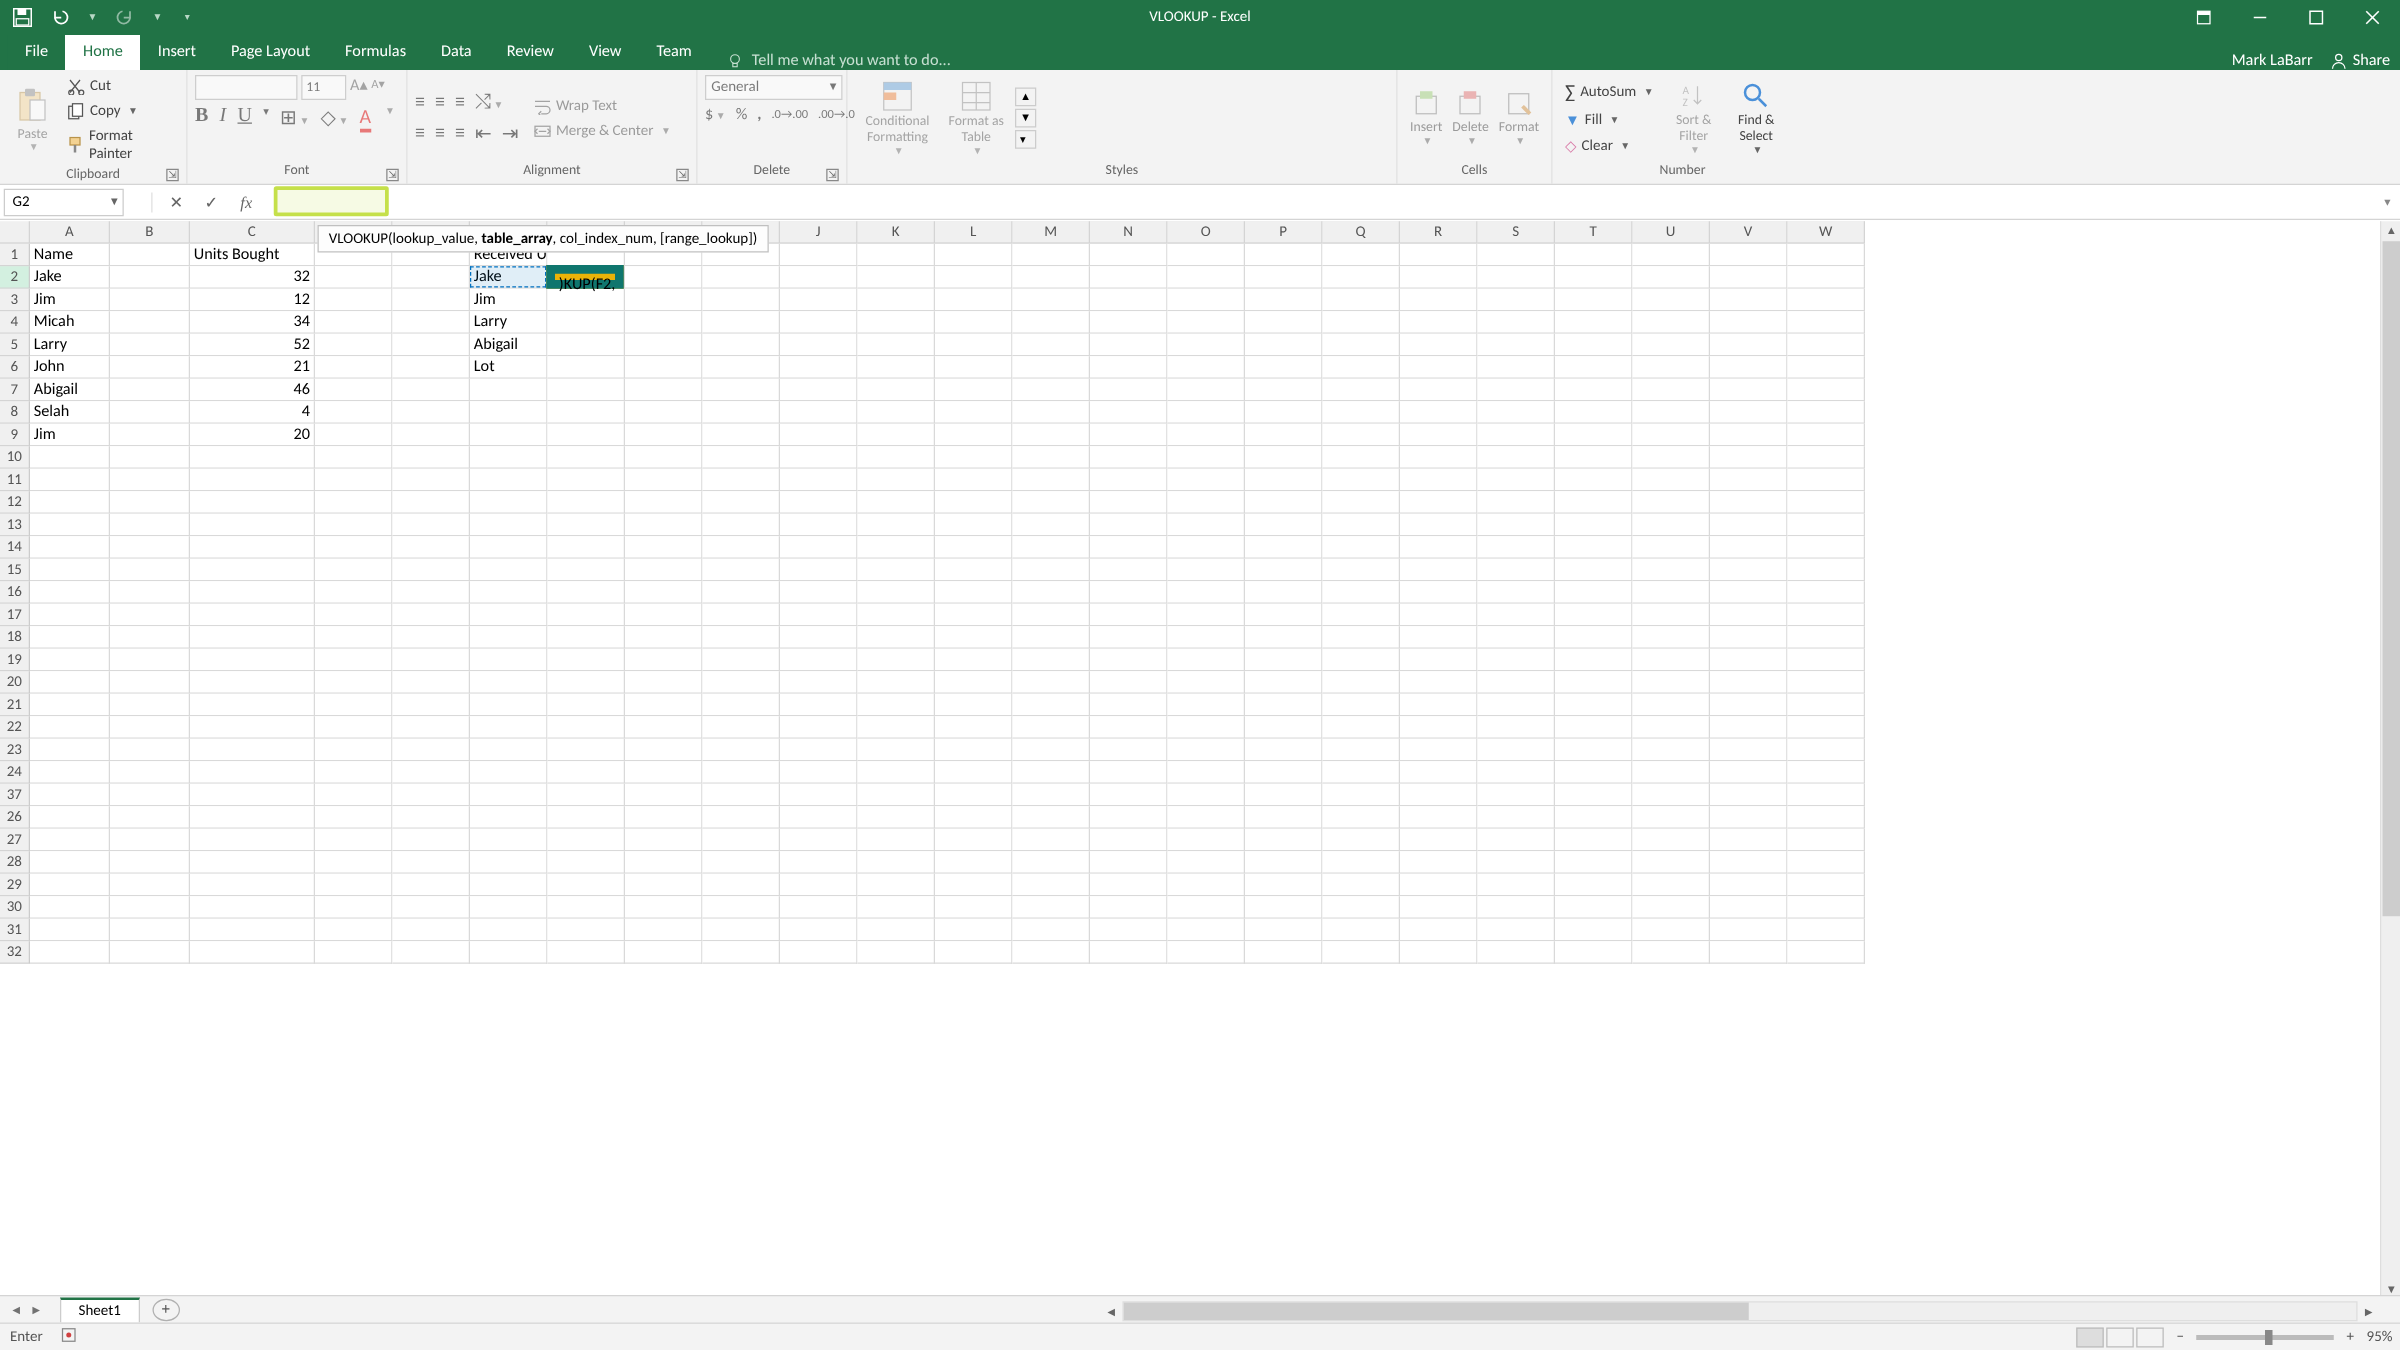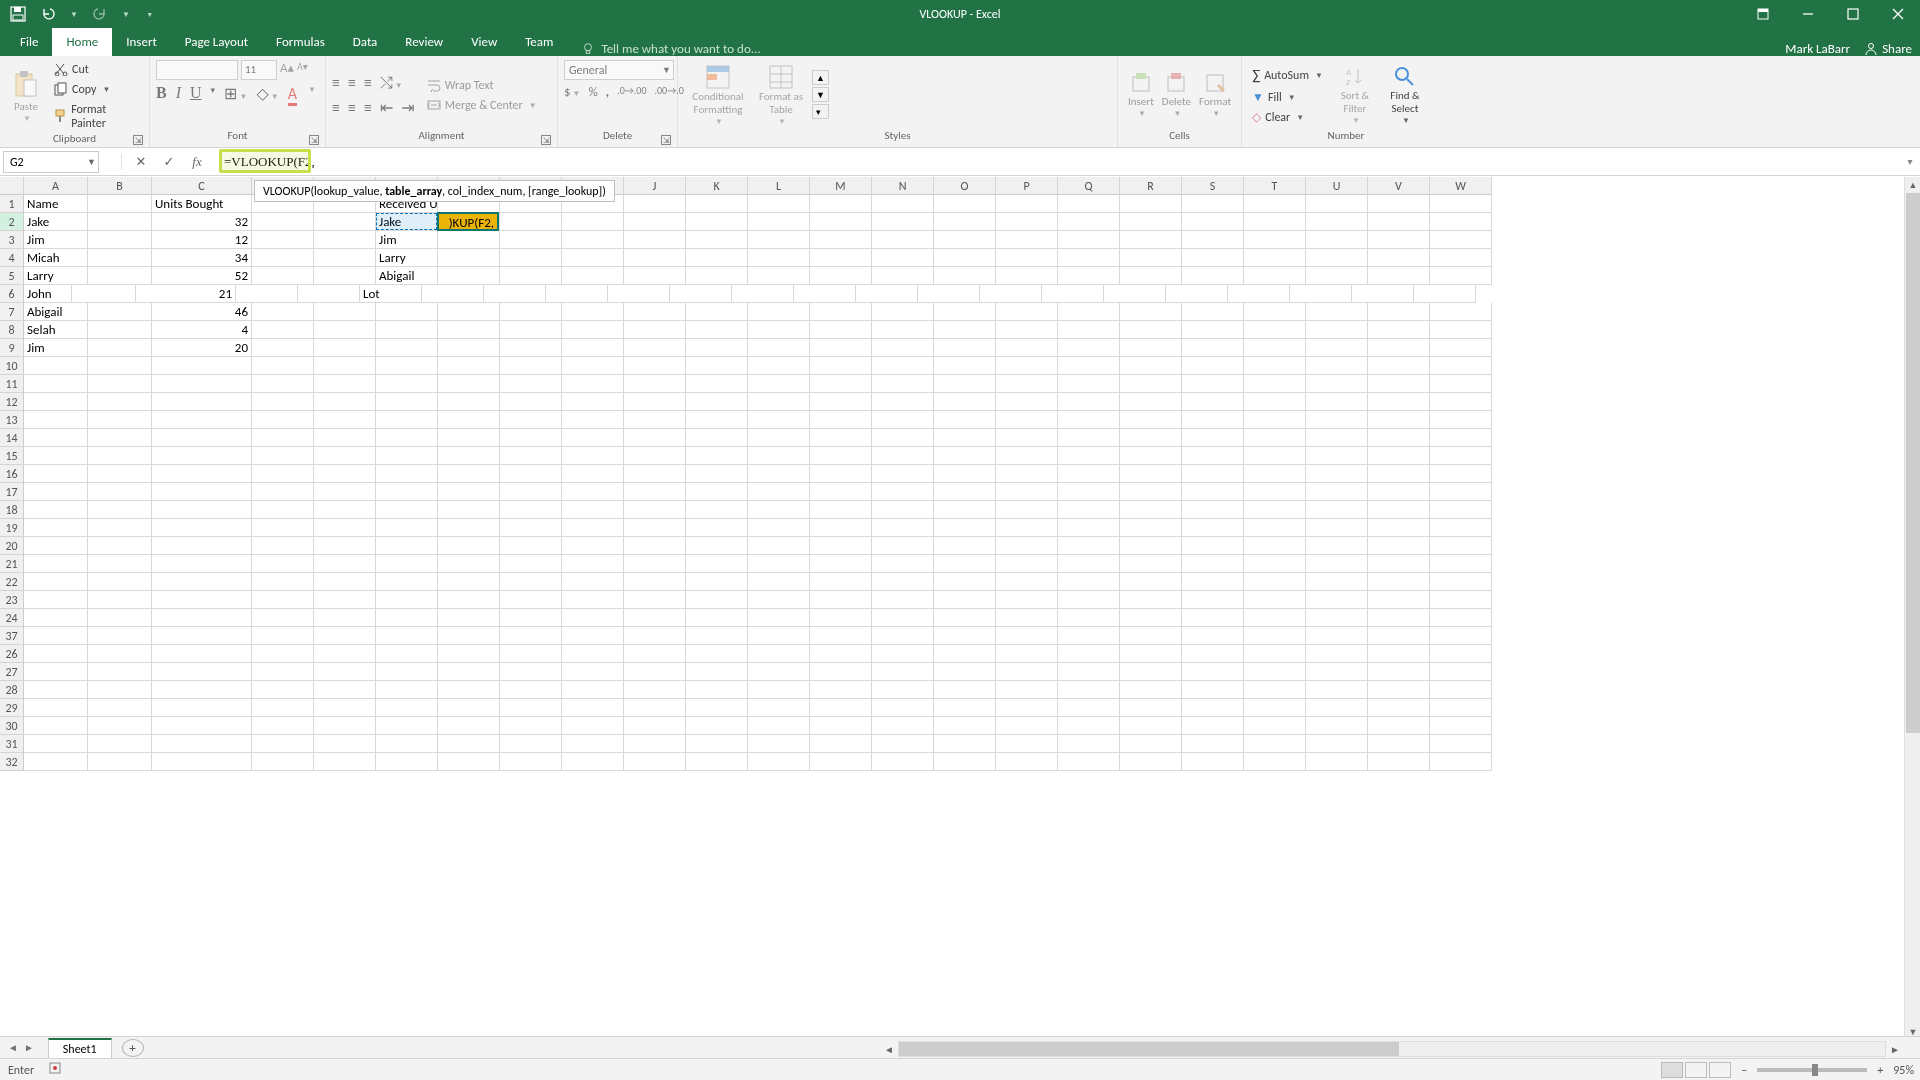--- a/index.html
+++ b/index.html
@@ -63,21 +63,21 @@
 .corner { position: absolute; left: 0; top: 0; width: 24px; height: 18px; background: #f0f0f0; border-right: 1px solid #d4d4d4; border-bottom: 1px solid #ccc; }
 .col-headers { position: absolute; left: 24px; top: 0; height: 18px; display: flex; background: #e6e6e6; }
 .col-h { border-right: 1px solid #d4d4d4; border-bottom: 1px solid #ccc; font-size: 12px; color: #555; text-align: center; line-height: 18px; background: #f0f0f0; }
 .row-headers { position: absolute; left: 0; top: 18px; width: 24px; background: #e6e6e6; }
 .row-h { height: 18px; border-bottom: 1px solid #d4d4d4; border-right: 1px solid #ccc; font-size: 12px; color: #555; text-align: center; line-height: 18px; background: #f0f0f0; }
 .row-h.active { background: #d3f0e0; }
 .cells { position: absolute; left: 24px; top: 18px; }
 .row { display: flex; height: 18px; }
 .cell { border-right: 1px solid #d9d9d9; border-bottom: 1px solid #d9d9d9; font-size: 13px; padding: 0 3px; line-height: 18px; overflow: hidden; white-space: nowrap; background: #fff; }
 .cell.num { text-align: right; }
-.active-cell-overlay { position: absolute; border: 2px solid #0f766e; pointer-events: none; background: #eab308; }
+.active-cell-overlay { position: absolute; border: 7px solid #0f766e; pointer-events: none; background: #eab308; }
 .active-cell-overlay .txt { font-size: 13px; padding: 0 3px; line-height: 18px; text-align: right; }
 .f2-highlight { position: absolute; border: 1px dashed #0070c0; background: rgba(0,112,192,0.12); pointer-events: none; }
 
 
 .sheet-tabs { position: absolute; bottom: 22px; left: 0; right: 0; height: 22px; background: #f3f3f3; border-top: 1px solid #d4d4d4; display: flex; align-items: center; }
 .nav-arrows { display: flex; padding: 0 8px; gap: 6px; color: #727272; font-size: 10px; }
 .stab { background: #fff; border: 1px solid #ccc; border-bottom: none; border-top: 2px solid #217346; padding: 2px 14px; font-size: 12px; margin-left: 6px; }
 .add-sheet { width: 22px; height: 18px; border: 1px solid #b0b0b0; border-radius: 50%; margin-left: 10px; text-align: center; font-size: 13px; line-height: 16px; color: #555; }
 .hscroll { position: absolute; right: 16px; bottom: 22px; left: 880px; height: 18px; display: flex; align-items: center; }
 .hscroll .track { flex: 1; background: #efefef; height: 16px; border: 1px solid #dedede; position: relative; }
@@ -400,21 +400,20 @@
       <span>G2</span>
       <span class="dd">▼</span>
     </div>
   <div class="fb-btns">
     <span class="fb-btn">✕</span>
     <span class="fb-btn">✓</span>
     <span class="fb-btn" style="font-style:italic;font-family:'Times New Roman'">fx</span>
   </div>
   <div class="fb-input-wrap">
     <div class="fb-highlight"></div>
-    <input class="fb-input" value="=VLOOKUP(F2," style="">
   </div>
   <div class="fb-expand">▾</div>
 </div>
 
 <div class="ftooltip">
   <span>VLOOKUP</span>(<span>lookup_value</span>, <span class="bold">table_array</span>, <span>col_index_num</span>, <span>[range_lookup]</span>)
 </div>
 
 <div class="grid-area" style="position:absolute;top:177px;left:0;right:16px;bottom:44px;">
   <div class="corner"></div>
@@ -597,21 +596,21 @@
         <div class="cell" style="width: 62px;"></div>
         <div class="cell" style="width: 62px;"></div>
         <div class="cell" style="width: 62px;"></div>
         <div class="cell" style="width: 62px;"></div>
         <div class="cell" style="width: 62px;"></div>
         <div class="cell" style="width: 62px;"></div>
         <div class="cell" style="width: 62px;"></div>
         <div class="cell" style="width: 62px;"></div>
       </div>
       <div class="row">
-        <div class="cell" style="width: 48px;">John</div>
+        <div class="cell" style="width: 64px;">John</div>
         <div class="cell" style="width: 64px;"></div>
         <div class="cell num" style="width: 100px;">21</div>
         <div class="cell" style="width: 62px;"></div>
         <div class="cell" style="width: 62px;"></div>
         <div class="cell" style="width: 62px;">Lot</div>
         <div class="cell" style="width: 62px;"></div>
         <div class="cell" style="width: 62px;"></div>
         <div class="cell" style="width: 62px;"></div>
         <div class="cell" style="width: 62px;"></div>
         <div class="cell" style="width: 62px;"></div>

